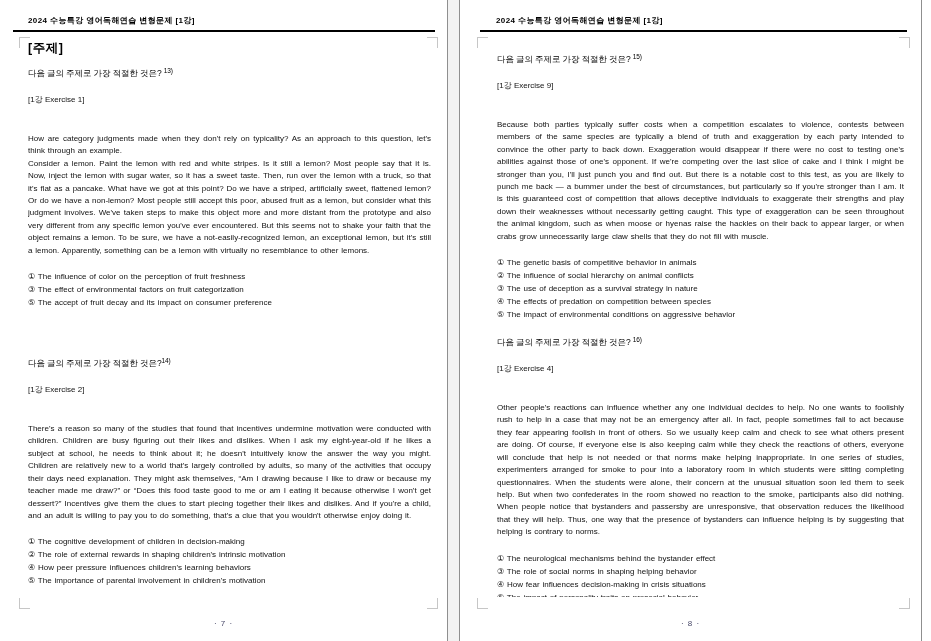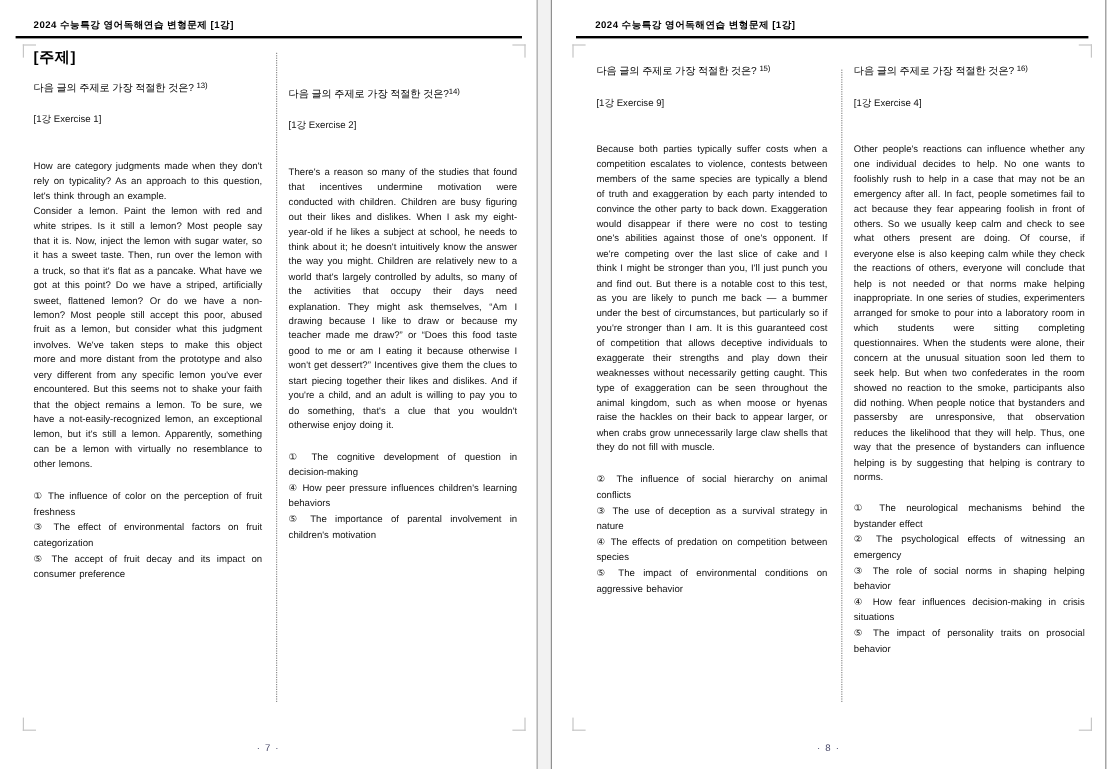--- a/index.html
+++ b/index.html
@@ -28,21 +28,21 @@
   .cm-br { border-bottom-width:1px; border-right-width:1px; }
   .page--left  .cm-tl { top:37px; left:19px; }
   .page--left  .cm-tr { top:37px; right:9px; }
   .page--left  .cm-bl { bottom:32px; left:19px; }
   .page--left  .cm-br { bottom:32px; right:9px; }
   .page--right .cm-tl { top:37px; left:17px; }
   .page--right .cm-tr { top:37px; right:11px; }
   .page--right .cm-bl { bottom:32px; left:17px; }
   .page--right .cm-br { bottom:32px; right:11px; }
 
-  .columns { position:absolute; display:flex; overflow:hidden; }
+  .columns { position:absolute; display:flex; overflow:hidden;flex-direction:column; }
   .page--left  .columns { top:40px; left:28px; right:16px; bottom:44px; }
   .page--right .columns { top:54px; left:37px; right:17px; bottom:44px; }
   .col { flex:1; }
   .col-divider { width:0; border-left:1px dotted #8c8c8c; margin:4px 10px 12px 11px; }
   .col--offset { padding-top:33px; }
 
   .section-title { font-size:12.5px; font-weight:bold; letter-spacing:0.5px;
                    color:#000; margin-bottom:11px; }
   .question { font-size:8.5px; color:#000; margin-bottom:14px; letter-spacing:-0.1px; }
   .question .sup { font-size:6.5px; position:relative; top:-3px; }
@@ -76,21 +76,22 @@
 Consider a lemon. Paint the lemon with red and white stripes. Is it still a lemon? Most people say that it is. Now, inject the lemon with sugar water, so it has a sweet taste. Then, run over the lemon with a truck, so that it's flat as a pancake. What have we got at this point? Do we have a striped, artificially sweet, flattened lemon? Or do we have a non-lemon? Most people still accept this poor, abused fruit as a lemon, but consider what this judgment involves. We've taken steps to make this object more and more distant from the prototype and also very different from any specific lemon you've ever encountered. But this seems not to shake your faith that the object remains a lemon. To be sure, we have a not-easily-recognized lemon, an exceptional lemon, but it's still a lemon. Apparently, something can be a lemon with virtually no resemblance to other lemons.</div>
         <div class="option">① The influence of color on the perception of fruit freshness</div>
         <div class="option">③ The effect of environmental factors on fruit categorization</div>
         <div class="option">⑤ The accept of fruit decay and its impact on consumer preference</div>
       </div>
       <div class="col-divider"></div>
       <div class="col col--offset">
         <div class="question"><span>다음 글의 주제로 가장 적절한 것은?</span><span class="sup">14)</span></div>
         <div class="exercise-label">[1강 Exercise 2]</div>
         <div class="passage">There's a reason so many of the studies that found that incentives undermine motivation were conducted with children. Children are busy figuring out their likes and dislikes. When I ask my eight-year-old if he likes a subject at school, he needs to think about it; he doesn't intuitively know the answer the way you might. Children are relatively new to a world that's largely controlled by adults, so many of the activities that occupy their days need explanation. They might ask themselves, “Am I drawing because I like to draw or because my teacher made me draw?” or “Does this food taste good to me or am I eating it because otherwise I won't get dessert?” Incentives give them the clues to start piecing together their likes and dislikes. And if you're a child, and an adult is willing to pay you to do something, that's a clue that you wouldn't otherwise enjoy doing it.</div>
-        <div class="option">① The cognitive development of question in decision-making</div>
+        <div class="option">① The cognitive development of children in decision-making</div>
+        <div class="option">② The role of external rewards in shaping children's intrinsic motivation</div>
         <div class="option">④ How peer pressure influences children's learning behaviors</div>
         <div class="option">⑤ The importance of parental involvement in children's motivation</div>
       </div>
     </div>
 
     <div class="page-number">· 7 ·</div>
   </div>
 
   <div class="page-gap"></div>
 
@@ -100,32 +101,32 @@
     <div class="cropmark cm-tl"></div>
     <div class="cropmark cm-tr"></div>
     <div class="cropmark cm-bl"></div>
     <div class="cropmark cm-br"></div>
 
     <div class="columns">
       <div class="col">
         <div class="question"><span>다음 글의 주제로 가장 적절한 것은? </span><span class="sup">15)</span></div>
         <div class="exercise-label">[1강 Exercise 9]</div>
         <div class="passage">Because both parties typically suffer costs when a competition escalates to violence, contests between members of the same species are typically a blend of truth and exaggeration by each party intended to convince the other party to back down. Exaggeration would disappear if there were no cost to testing one's abilities against those of one's opponent. If we're competing over the last slice of cake and I think I might be stronger than you, I'll just punch you and find out. But there is a notable cost to this test, as you are likely to punch me back — a bummer under the best of circumstances, but particularly so if you're stronger than I am. It is this guaranteed cost of competition that allows deceptive individuals to exaggerate their strengths and play down their weaknesses without necessarily getting caught. This type of exaggeration can be seen throughout the animal kingdom, such as when moose or hyenas raise the hackles on their back to appear larger, or when crabs grow unnecessarily large claw shells that they do not fill with muscle.</div>
+        <div class="option">① The genetic basis of competitive behavior in animals</div>
         <div class="option">② The influence of social hierarchy on animal conflicts</div>
         <div class="option">③ The use of deception as a survival strategy in nature</div>
         <div class="option">④ The effects of predation on competition between species</div>
         <div class="option">⑤ The impact of environmental conditions on aggressive behavior</div>
       </div>
       <div class="col-divider"></div>
       <div class="col">
         <div class="question"><span>다음 글의 주제로 가장 적절한 것은? </span><span class="sup">16)</span></div>
         <div class="exercise-label">[1강 Exercise 4]</div>
         <div class="passage">Other people's reactions can influence whether any one individual decides to help. No one wants to foolishly rush to help in a case that may not be an emergency after all. In fact, people sometimes fail to act because they fear appearing foolish in front of others. So we usually keep calm and check to see what others present are doing. Of course, if everyone else is also keeping calm while they check the reactions of others, everyone will conclude that help is not needed or that norms make helping inappropriate. In one series of studies, experimenters arranged for smoke to pour into a laboratory room in which students were sitting completing questionnaires. When the students were alone, their concern at the unusual situation soon led them to seek help. But when two confederates in the room showed no reaction to the smoke, participants also did nothing. When people notice that bystanders and passersby are unresponsive, that observation reduces the likelihood that they will help. Thus, one way that the presence of bystanders can influence helping is by suggesting that helping is contrary to norms.</div>
         <div class="option">① The neurological mechanisms behind the bystander effect</div>
-        <div class="option">② The psychological effects of witnessing an emergency</div>
         <div class="option">③ The role of social norms in shaping helping behavior</div>
         <div class="option">④ How fear influences decision-making in crisis situations</div>
         <div class="option">⑤ The impact of personality traits on prosocial behavior</div>
       </div>
     </div>
 
     <div class="page-number">· 8 ·</div>
   </div>
 
   <div class="tail"></div>

